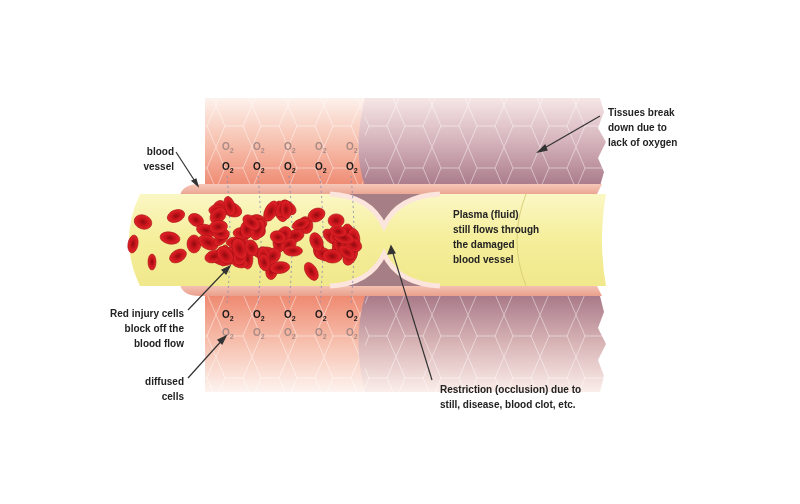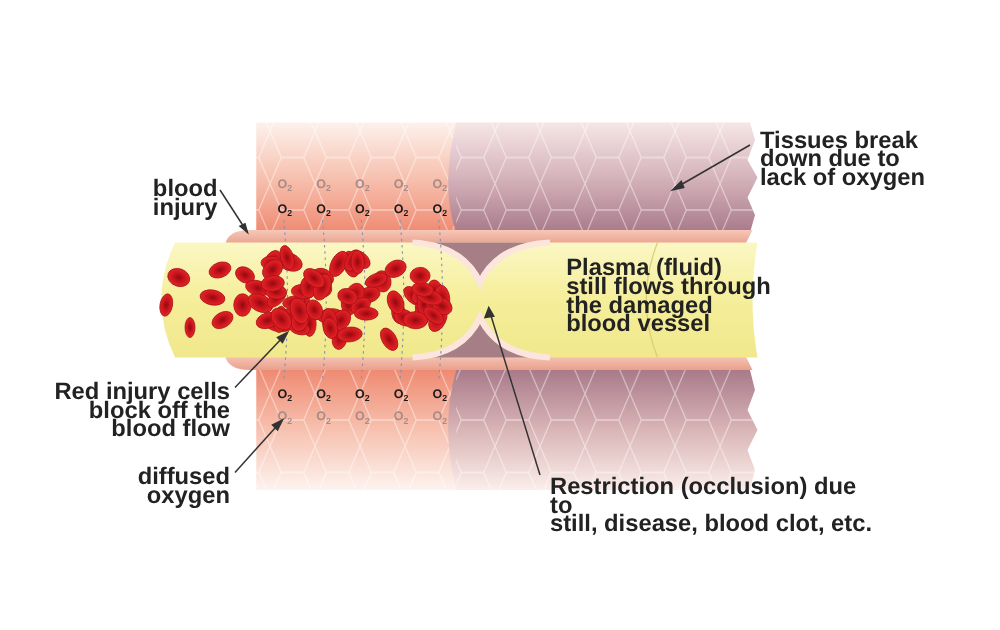--- a/index.html
+++ b/index.html
@@ -1,18 +1,18 @@
 <!DOCTYPE html>
 <html><head>
 <meta charset="utf-8">
 <style>
   html, body { margin: 0; padding: 0; background: #ffffff; }
   body { width: 800px; height: 504px; position: relative; overflow: hidden; font-family: "Liberation Sans", sans-serif; }
   #diagram { position: absolute; left: 0; top: 0; width: 800px; height: 504px; }
-  .label { position: absolute; font-family: "Liberation Sans", sans-serif; font-weight: bold; font-size: 19px; line-height: 15px; color: #222; white-space: pre-line; }
+  .label { position: absolute; font-family: "Liberation Sans", sans-serif; font-weight: bold; font-size: 10px; line-height: 15px; color: #222; white-space: pre-line; }
   .label.right { text-align: right; }
   .o2 { font-family: "Liberation Sans", sans-serif; font-weight: bold; font-size: 10px; }
 </style>
 </head>
 <body>
 
 <svg id="diagram" viewBox="0 0 800 504" xmlns="http://www.w3.org/2000/svg">
   <defs>
     <linearGradient id="tissueTopGrad" x1="0" y1="0" x2="0" y2="1">
       <stop offset="0" stop-color="#fdf1ec"></stop>
@@ -205,27 +205,27 @@
     <line x1="188" y1="310" x2="228" y2="268"></line>
     <polygon points="230,266 222,270 226,274"></polygon>
     <line x1="188" y1="378" x2="224" y2="338"></line>
     <polygon points="226,336 218,340 222,344"></polygon>
     <line x1="432" y1="380" x2="392" y2="250"></line>
     <polygon points="391,246 388,254 395,253"></polygon>
   </g>
 </svg>
 
 <div class="label right" style="left:110px; top:144px; width:64px;">blood
-injury</div>
+vessel</div>
 <div class="label" style="left:608px; top:105px; width:170px;">Tissues break
 down due to
 lack of oxygen</div>
 <div class="label" style="left:453px; top:207px; width:170px;">Plasma (fluid)
 still flows through
 the damaged
 blood vessel</div>
 <div class="label right" style="left:40px; top:306px; width:144px;">Red injury cells
 block off the
 blood flow</div>
 <div class="label right" style="left:100px; top:374px; width:84px;">diffused
-oxygen</div>
+cells</div>
 <div class="label" style="left:440px; top:382px; width:260px;">Restriction (occlusion) due to
 still, disease, blood clot, etc.</div>
 
 </body></html>

